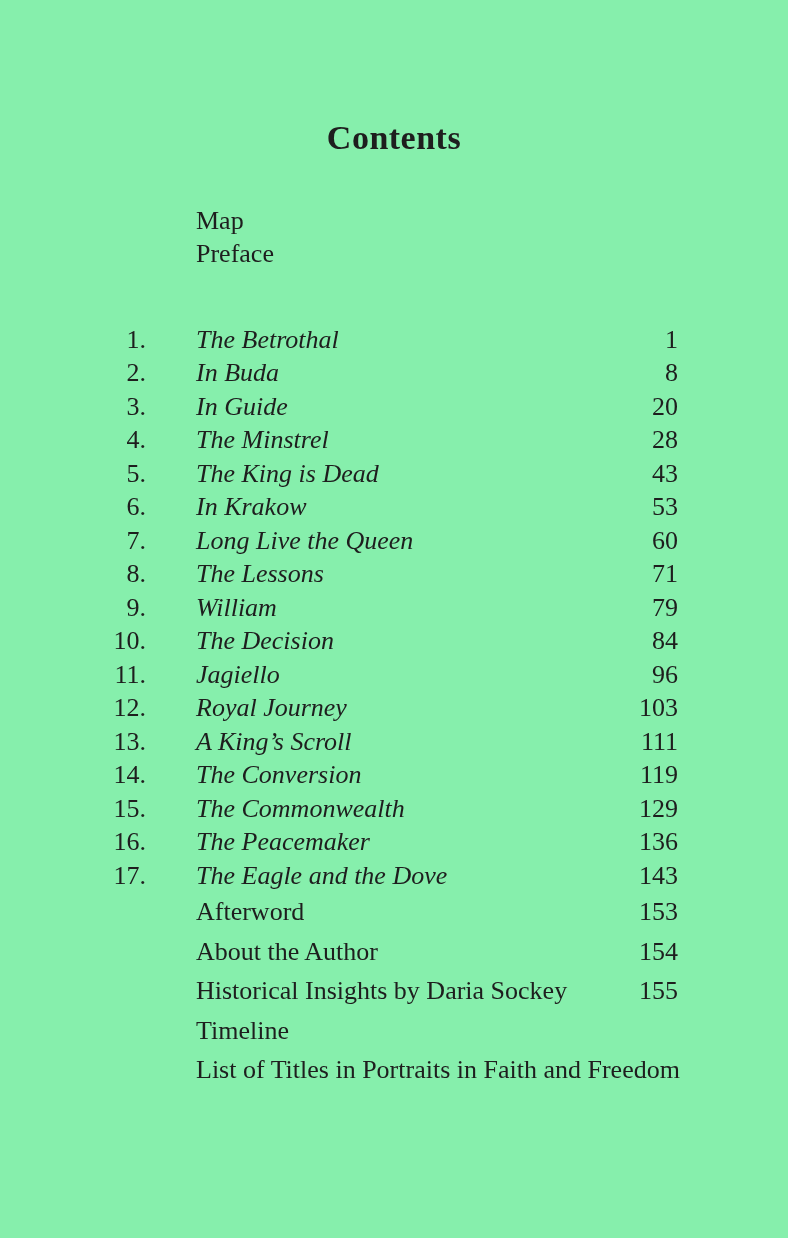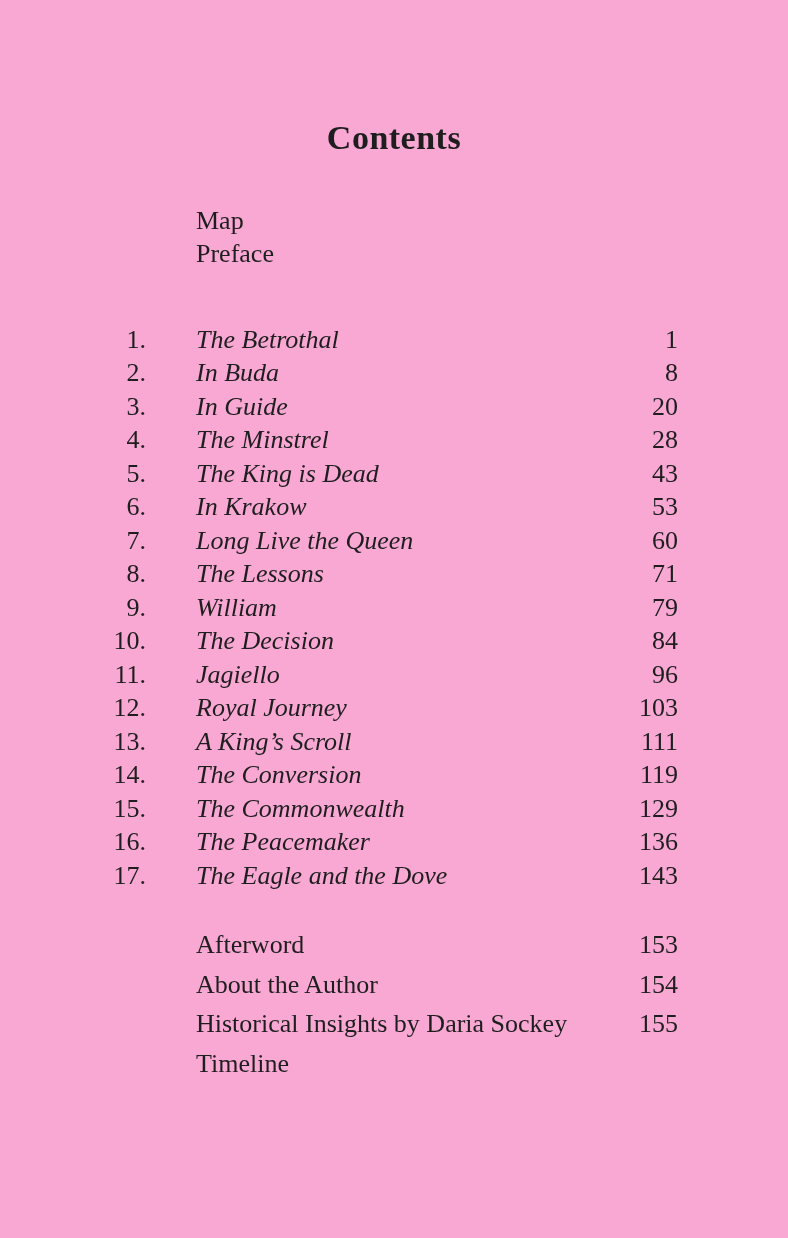--- a/index.html
+++ b/index.html
@@ -4,21 +4,21 @@
 <style>
   html, body {
     margin: 0;
     padding: 0;
     background: #ffffff;
   }
   .page {
     position: relative;
     width: 788px;
     height: 1238px;
-    background: #f9a8d4;
+    background: #86efac;
     color: #1e1e1e;
     font-family: "Liberation Serif", "DejaVu Serif", serif;
     overflow: hidden;
     box-sizing: border-box;
   }
   .book-title {
     padding-top: 118px;
     text-align: center;
     font-size: 34px;
     font-weight: bold;
@@ -26,21 +26,21 @@
     line-height: 1.2;
   }
   .toc {
     margin-left: 100px;
     width: 578px;
     font-size: 26px;
   }
   .toc-section { margin: 0; padding: 0; }
   .front-list   { margin-top: 45px; }
   .chapter-list { margin-top: 52px; }
-  .back-list    { margin-top: 33px; }
+  .back-list    { }
   .row {
     display: grid;
     grid-template-columns: 96px 1fr auto;
     align-items: baseline;
     line-height: 33.5px;
   }
   .back-list .row { line-height: 39.5px; }
   .num {
     text-align: right;
     padding-right: 50px;
@@ -178,16 +178,21 @@
       <div class="row">
         <span class="num"></span>
         <span class="entry-title">Historical Insights by Daria Sockey</span>
         <span class="pg">155</span>
       </div>
       <div class="row">
         <span class="num"></span>
         <span class="entry-title">Timeline</span>
         <span class="pg"></span>
       </div>
+      <div class="row">
+        <span class="num"></span>
+        <span class="entry-title">List of Titles in Portraits in Faith and Freedom</span>
+        <span class="pg"></span>
+      </div>
     </div>
 
   </div>
 </div>
 
 </body></html>

